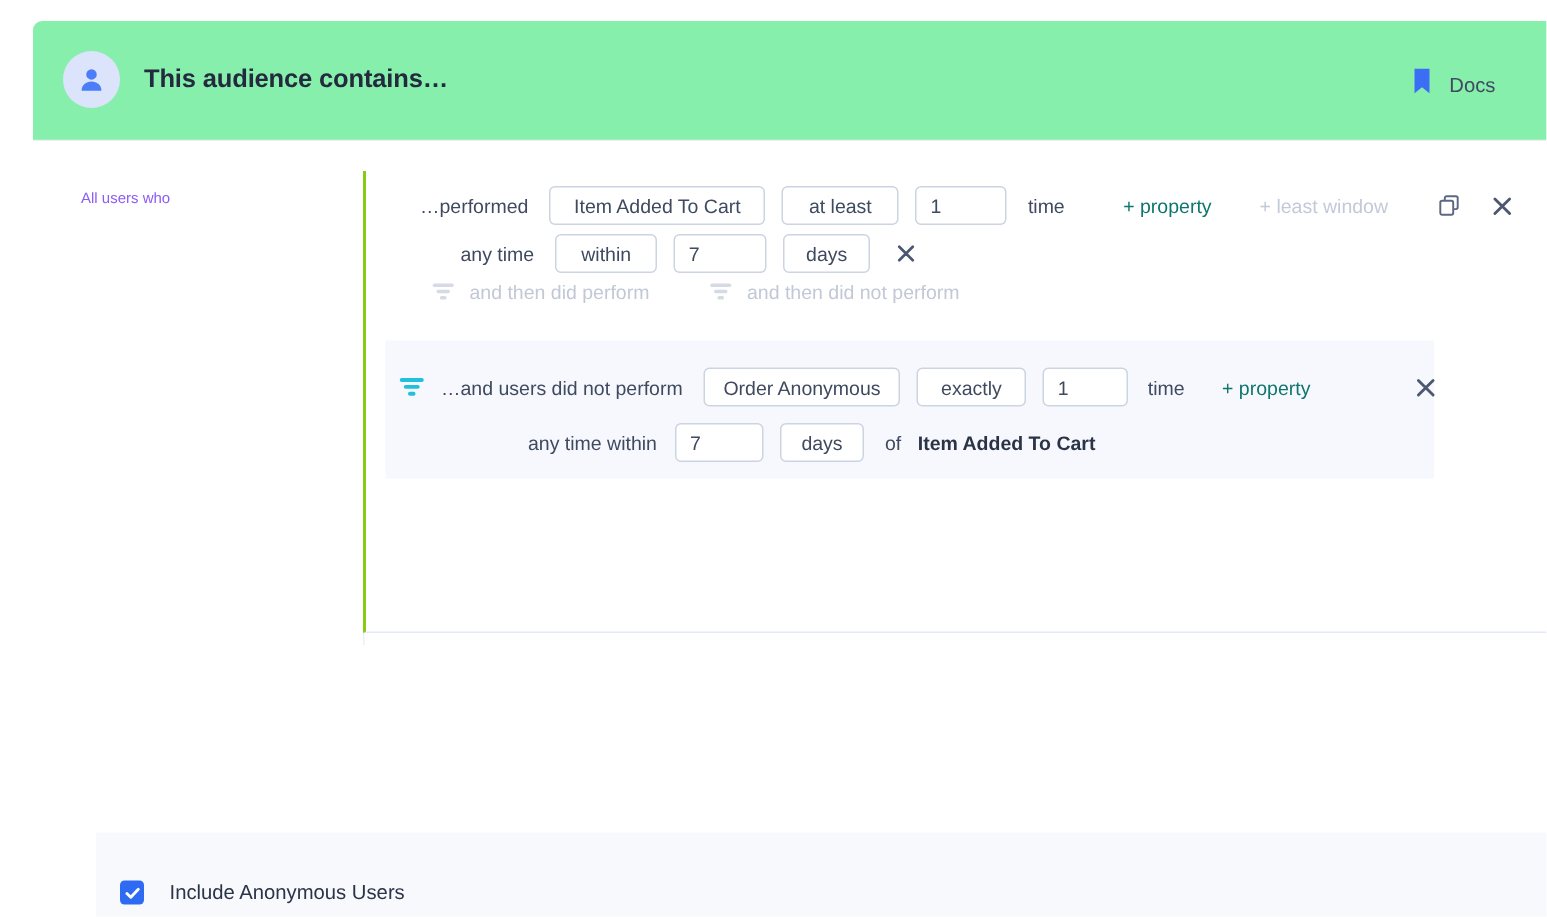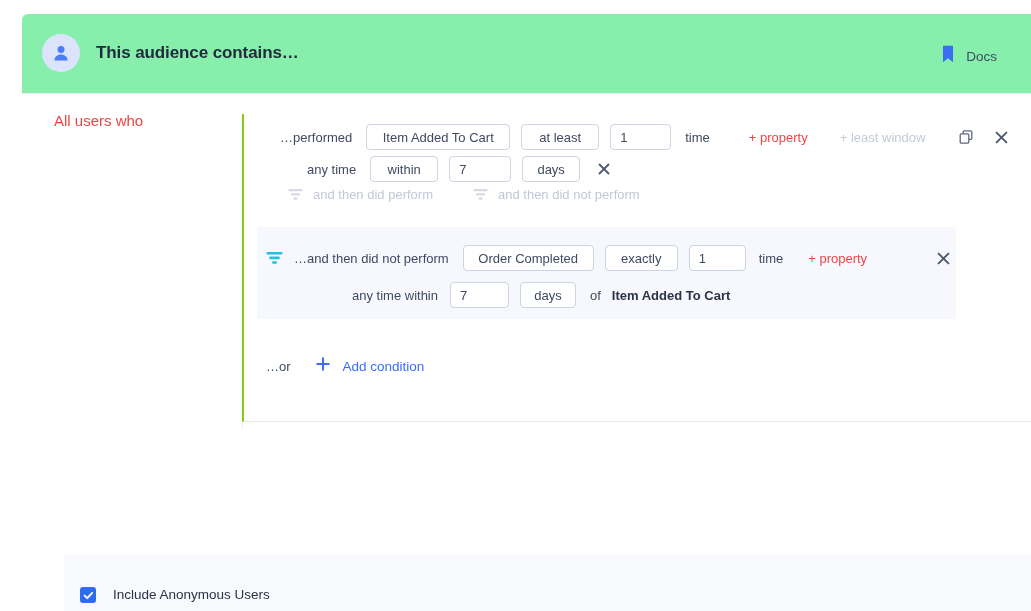--- a/index.html
+++ b/index.html
@@ -89,23 +89,23 @@
     position: absolute;
     left: 0;
     top: 80px;
     width: 1009px;
     height: 503px;
   }
 
   .all-users-label {
     position: absolute;
     left: 32px;
-    top: 18px;
-    font-size: 15px;
-    color: #ef4444;
+    top: 33px;
+    font-size: 10px;
+    color: #8b5cf6;
   }
 
   
   .conditions {
     position: absolute;
     left: 220px;
     top: 20px;
     width: 789px;
     height: 308px;
     border-left: 2px solid #84cc16;
@@ -160,21 +160,21 @@
     cursor: pointer;
     white-space: nowrap;
   }
   .field.num {
     justify-content: flex-start;
     padding-left: 9px;
   }
 
   .linkish {
     font-size: 13px;
-    color: #ef4444;
+    color: #0f766e;
     cursor: pointer;
     white-space: nowrap;
   }
   .linkish.disabled {
     color: #c3c9d7;
     cursor: default;
   }
 
   .icon-btn {
     cursor: pointer;
@@ -335,51 +335,42 @@
         <div class="cond-block highlight" style="position:absolute; left:13px; top:113px; width:699px; height:92px;">
 
           <div class="cond-row" style="position:absolute; left:9px; top:15px;">
             <span>
               <svg class="funnel" width="17" height="14" viewBox="0 0 17 14" aria-hidden="true">
                 <rect x="0.5" y="1" width="16" height="2.6" rx="1.3" fill="#22c0dc"></rect>
                 <rect x="3.2" y="5.6" width="10.6" height="2.6" rx="1.3" fill="#22c0dc"></rect>
                 <rect x="6" y="10.2" width="5" height="2.6" rx="1.3" fill="#22c0dc"></rect>
               </svg>
             </span>
-            <span class="cond-text" style="margin-left:11px;">…and then did not perform</span>
-            <span class="field" style="margin-left:14px; width:131px;">Order Completed</span>
+            <span class="cond-text" style="margin-left:11px;">…and users did not perform</span>
+            <span class="field" style="margin-left:14px; width:131px;">Order Anonymous</span>
             <span class="field" style="margin-left:11px; width:73px;">exactly</span>
             <span class="field num" style="margin-left:11px; width:57px;">1</span>
             <span class="cond-text" style="margin-left:13px;">time</span>
             <span class="linkish" style="margin-left:25px;">+ property</span>
             <span class="icon-btn" style="margin-left:70px;">
               <svg width="13" height="13" viewBox="0 0 13 13" aria-hidden="true">
                 <path d="M1.6 1.6 L11.4 11.4 M11.4 1.6 L1.6 11.4" stroke="#4d5870" stroke-width="1.9" stroke-linecap="round"></path>
               </svg>
             </span>
           </div>
 
           <div class="cond-row" style="position:absolute; left:95px; top:52px;">
             <span class="cond-text">any time within</span>
             <span class="field num" style="margin-left:12px; width:59px;">7</span>
             <span class="field" style="margin-left:11px; width:56px;">days</span>
             <span class="cond-text" style="margin-left:14px;">of</span>
             <span class="cond-text strong" style="margin-left:11px;">Item Added To Cart</span>
           </div>
         </div>
 
-        <div class="or-row" style="position:absolute; left:22px; top:243px;">
-          <span class="or-label">…or</span>
-          <span class="plus-icon" style="margin-left:25px;">
-            <svg width="14" height="14" viewBox="0 0 14 14" aria-hidden="true">
-              <path d="M7 1.3 V12.7 M1.3 7 H12.7" stroke="#3b6ef5" stroke-width="2.1" stroke-linecap="round"></path>
-            </svg>
-          </span>
-          <span class="add-cond" style="margin-left:13px;">Add condition</span>
-        </div>
 
       </div>
 
       <div class="conditions-tick"></div>
 
       <div class="options-panel">
 
         <div class="opt-row" style="left:16px; top:32px;">
           <span class="checkbox-on">
             <svg width="11" height="11" viewBox="0 0 11 11" aria-hidden="true">

